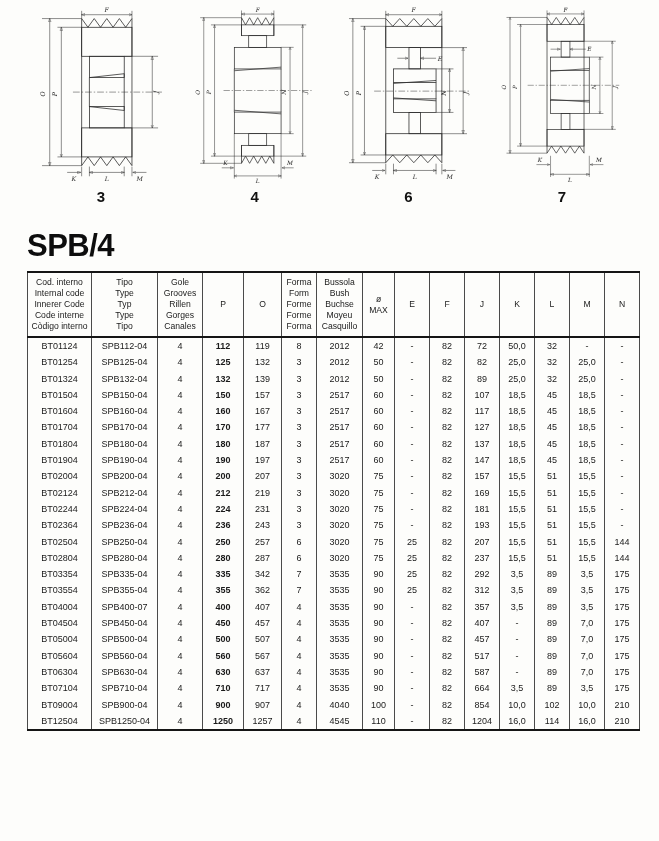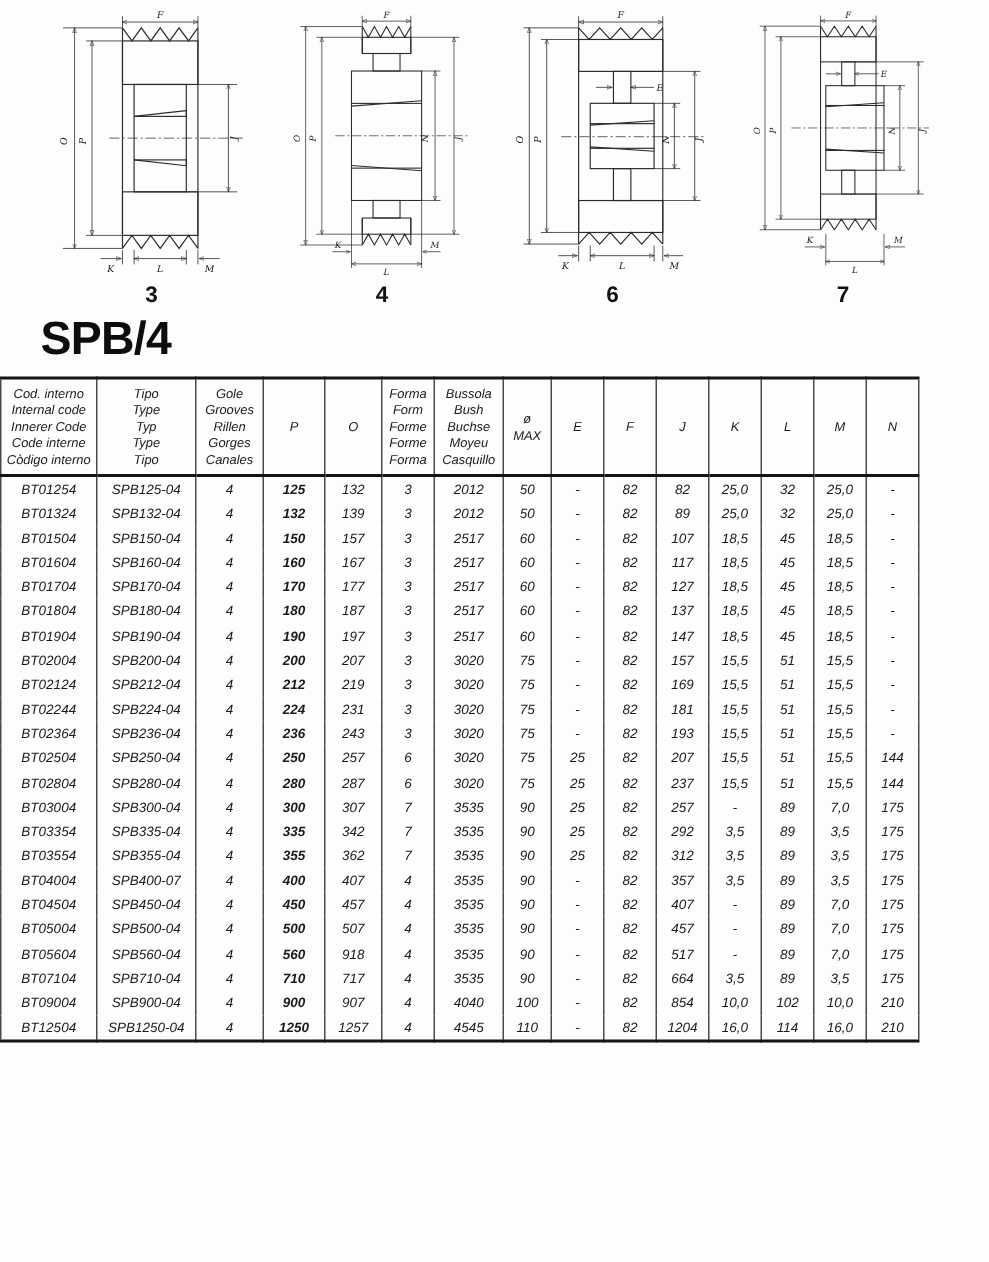--- a/index.html
+++ b/index.html
@@ -29,32 +29,31 @@
   .dw line,.dw path,.dw rect{stroke:#2b2b2b;fill:none;stroke-width:0.8;stroke-linecap:butt;}
   .dw .thin{stroke-width:0.55;}
   .dw .cl{stroke-dasharray:7 2 1.5 2;stroke-width:0.5;}
   .dw text{
     fill:#222;font-size:6.5px;font-style:italic;
     font-family:"DejaVu Serif",serif;stroke:none;
   }
 
   
   h1.title{
-    margin:8px 0 10px 27px;
+    margin:28px 0 10px 27px;
     font-size:31px;line-height:1;font-weight:bold;
     letter-spacing:-0.5px;color:#0d0d0d;
   }
 
   
   table.spec{
     border-collapse:collapse;table-layout:fixed;
-    width:612px;
+    margin-left:27px;width:612px;
     border-top:2.5px solid #151515;
     border-bottom:2.5px solid #151515;
-    font-style:italic;
   }
   table.spec th,table.spec td{
     border-left:1px solid #4a4a4a;border-right:1px solid #4a4a4a;
     padding:0;text-align:center;vertical-align:middle;
     font-weight:normal;color:#1a1a1a;
   }
   table.spec thead th{
     border-bottom:2.5px solid #151515;
     font-size:8.6px;line-height:1.28;padding:4px 0;
   }
@@ -378,20 +377,37 @@
           <th>
             <div>M</div>
           </th>
           <th>
             <div>N</div>
           </th>
         </tr>
     </thead>
     <tbody id="body-rows">
         <tr>
+          <td>BT01124</td>
+          <td>SPB112-04</td>
+          <td>4</td>
+          <td class="b">112</td>
+          <td>119</td>
+          <td>8</td>
+          <td>2012</td>
+          <td>42</td>
+          <td>-</td>
+          <td>82</td>
+          <td>72</td>
+          <td>50,0</td>
+          <td>32</td>
+          <td>-</td>
+          <td>-</td>
+        </tr>
+        <tr>
           <td>BT01254</td>
           <td>SPB125-04</td>
           <td>4</td>
           <td class="b">125</td>
           <td>132</td>
           <td>3</td>
           <td>2012</td>
           <td>50</td>
           <td>-</td>
           <td>82</td>
@@ -599,37 +615,20 @@
           <td>75</td>
           <td>25</td>
           <td>82</td>
           <td>237</td>
           <td>15,5</td>
           <td>51</td>
           <td>15,5</td>
           <td>144</td>
         </tr>
         <tr>
-          <td>BT03004</td>
-          <td>SPB300-04</td>
-          <td>4</td>
-          <td class="b">300</td>
-          <td>307</td>
-          <td>7</td>
-          <td>3535</td>
-          <td>90</td>
-          <td>25</td>
-          <td>82</td>
-          <td>257</td>
-          <td>-</td>
-          <td>89</td>
-          <td>7,0</td>
-          <td>175</td>
-        </tr>
-        <tr>
           <td>BT03354</td>
           <td>SPB335-04</td>
           <td>4</td>
           <td class="b">335</td>
           <td>342</td>
           <td>7</td>
           <td>3535</td>
           <td>90</td>
           <td>25</td>
           <td>82</td>
@@ -705,27 +704,44 @@
           <td>-</td>
           <td>89</td>
           <td>7,0</td>
           <td>175</td>
         </tr>
         <tr>
           <td>BT05604</td>
           <td>SPB560-04</td>
           <td>4</td>
           <td class="b">560</td>
-          <td>918</td>
+          <td>567</td>
           <td>4</td>
           <td>3535</td>
           <td>90</td>
           <td>-</td>
           <td>82</td>
           <td>517</td>
+          <td>-</td>
+          <td>89</td>
+          <td>7,0</td>
+          <td>175</td>
+        </tr>
+        <tr>
+          <td>BT06304</td>
+          <td>SPB630-04</td>
+          <td>4</td>
+          <td class="b">630</td>
+          <td>637</td>
+          <td>4</td>
+          <td>3535</td>
+          <td>90</td>
+          <td>-</td>
+          <td>82</td>
+          <td>587</td>
           <td>-</td>
           <td>89</td>
           <td>7,0</td>
           <td>175</td>
         </tr>
         <tr>
           <td>BT07104</td>
           <td>SPB710-04</td>
           <td>4</td>
           <td class="b">710</td>

